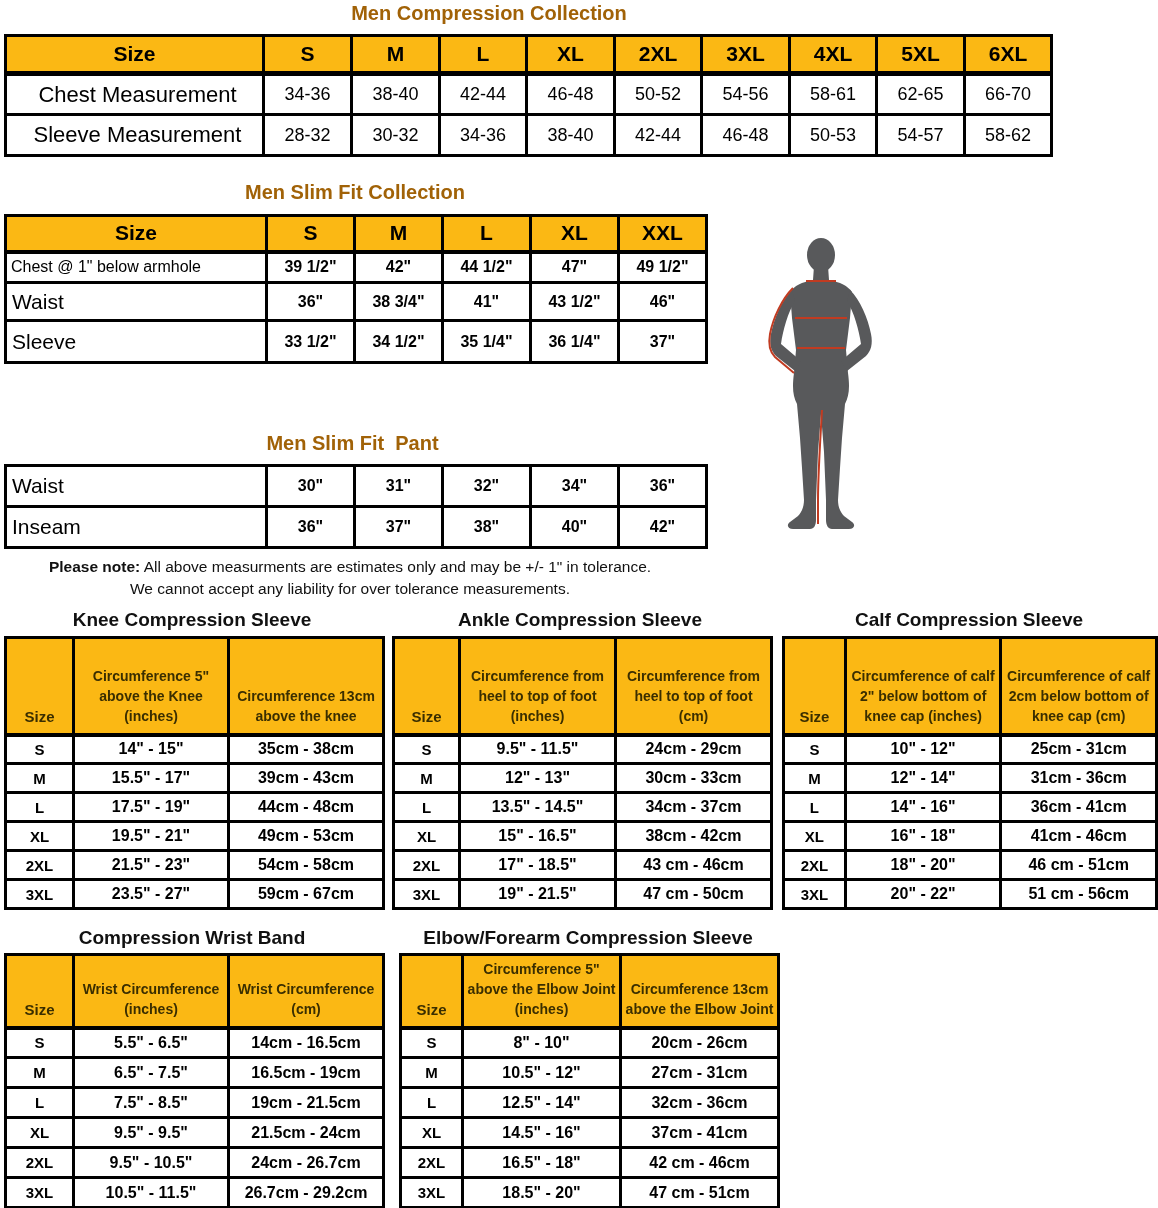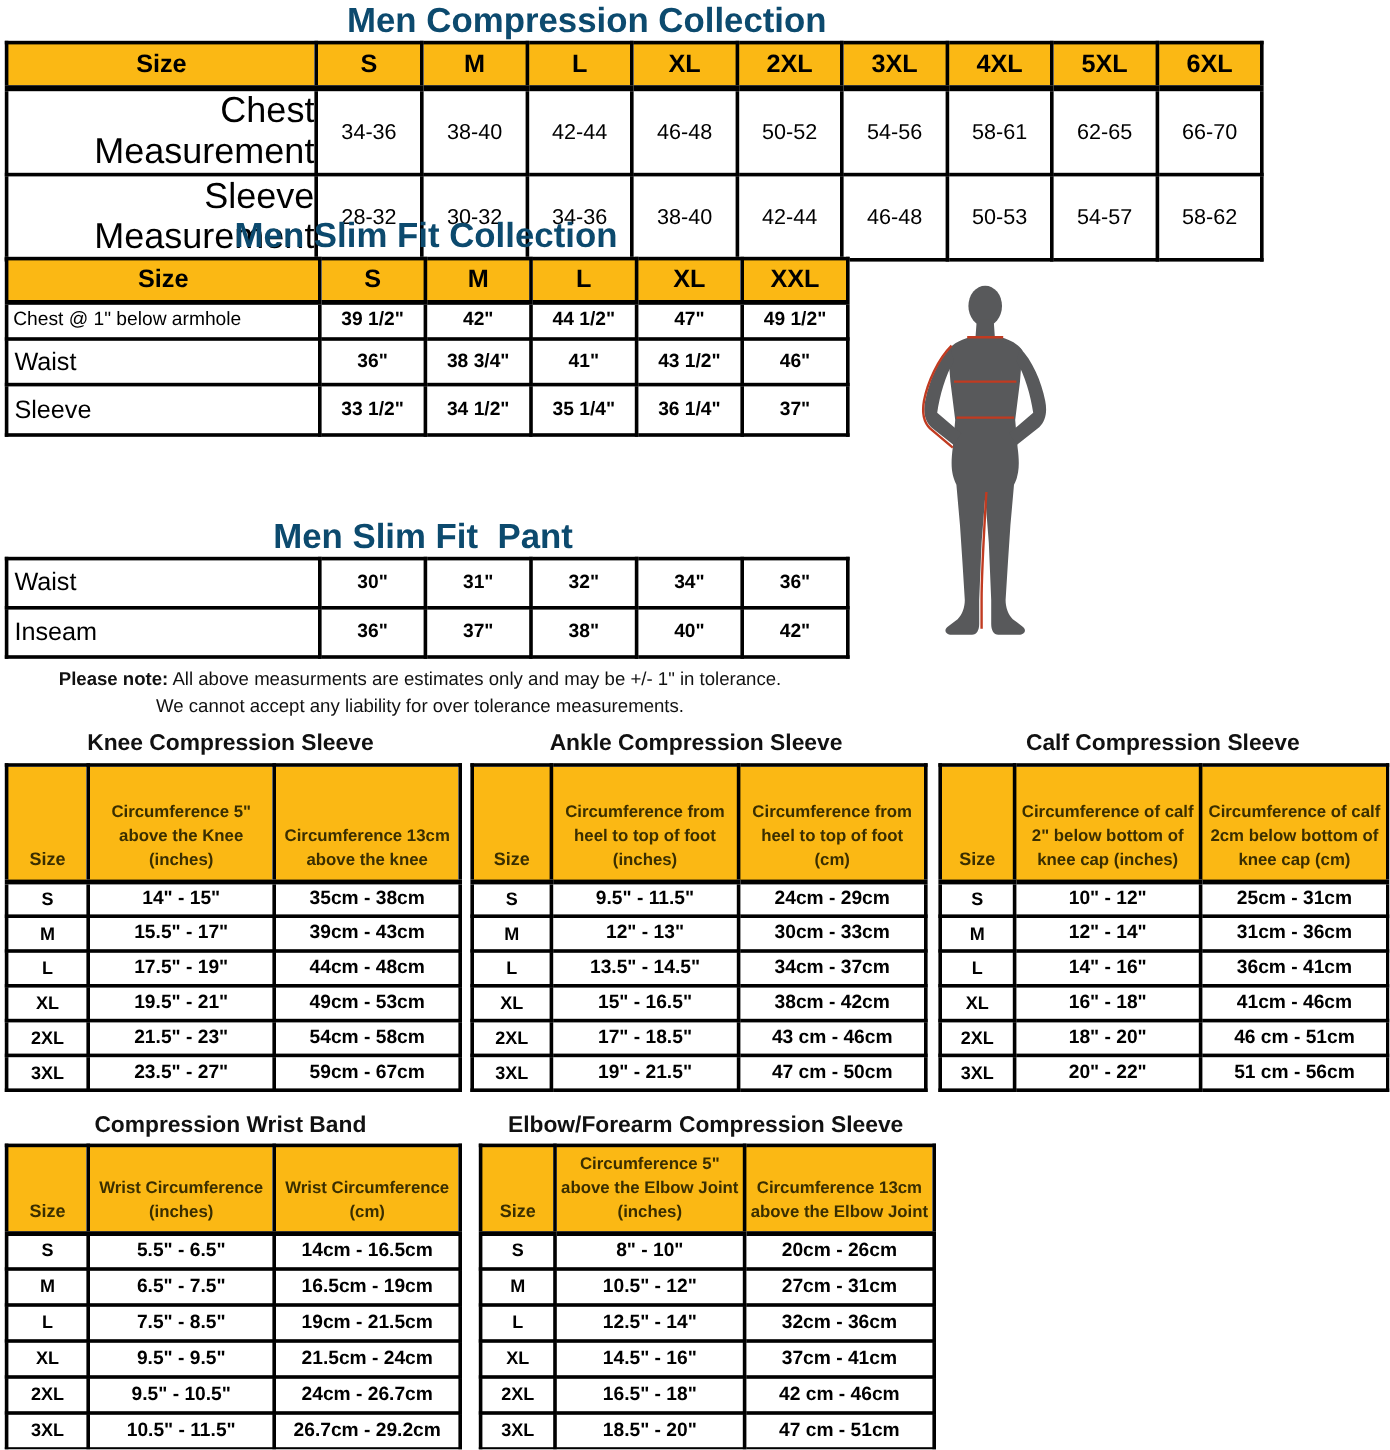--- a/index.html
+++ b/index.html
@@ -1,26 +1,26 @@
 <!DOCTYPE html>
 <html><head>
 <meta charset="utf-8">
 <style>
   html,body{margin:0;padding:0;background:#fff;}
   #page{position:relative;width:1158px;height:1208px;background:#fff;
         font-family:"Liberation Sans",sans-serif;color:#000;overflow:hidden;}
-  .title{position:absolute;text-align:center;font-weight:bold;font-size:29px;color:#0c4a6e;}
+  .title{position:absolute;text-align:center;font-weight:bold;font-size:20px;color:#a16207;}
   .small-title{position:absolute;text-align:center;font-weight:bold;font-size:19px;color:#111;}
   table{border-collapse:collapse;table-layout:fixed;position:absolute;background:#fff;}
   td,th{border:3px solid #000;padding:0;overflow:hidden;text-align:center;vertical-align:middle;}
   .yellow{background:#FBB814;}
   
   #t1 th{font-size:21px;font-weight:bold;}
   #t1 thead th{border-bottom:5px solid #000;}
-  #t1 .rowlabel{font-size:30px;font-weight:normal;text-align:right;padding-left:6px;}
+  #t1 .rowlabel{font-size:22px;font-weight:normal;text-align:center;padding-left:6px;}
   #t1 td{font-size:18px;font-weight:normal;}
   
   .mid thead th{font-size:21px;font-weight:bold;border-bottom:4px solid #000;}
   .mid .rowlabel{font-size:21px;font-weight:normal;text-align:left;padding-left:5px;}
   .mid .rowlabel.sm{font-size:16px;padding-left:4px;}
   .mid td{font-size:16px;font-weight:bold;}
   
   #note{position:absolute;left:0;top:556px;width:700px;text-align:center;
         font-size:15.5px;line-height:22px;color:#111;}
   #note b{font-weight:bold;margin-top:12px;}

